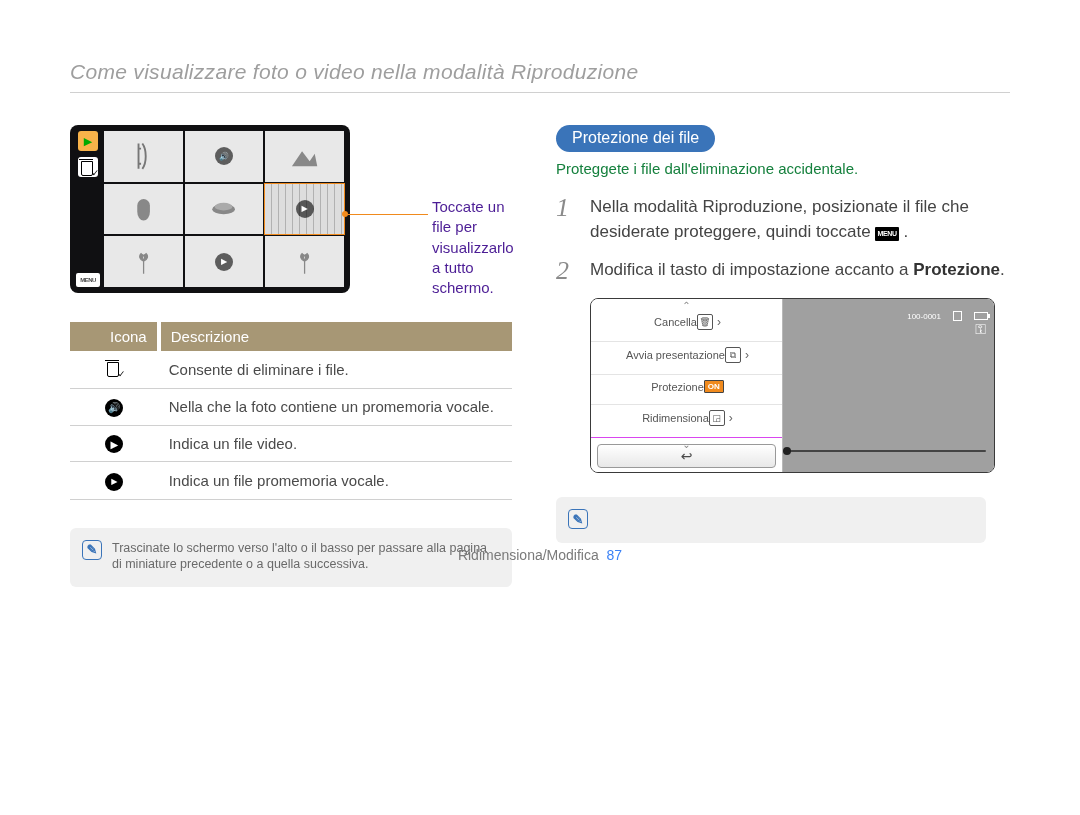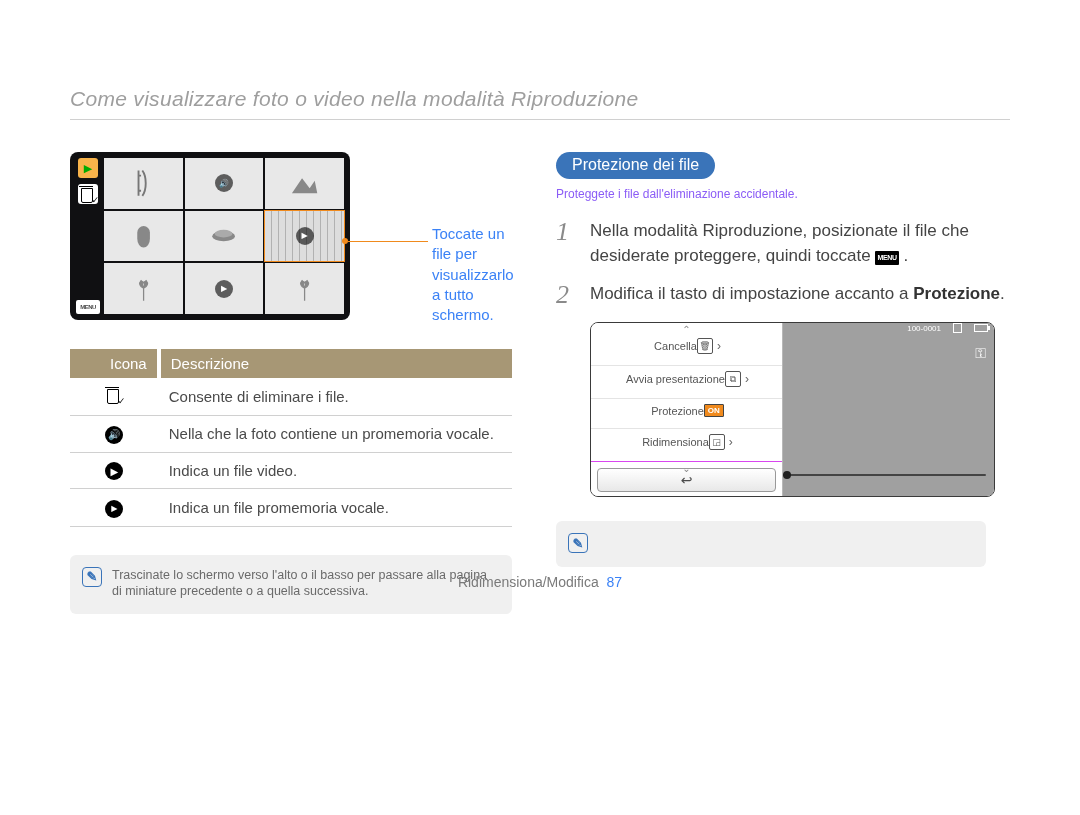--- a/index.html
+++ b/index.html
@@ -1,17 +1,17 @@
 <!DOCTYPE html>
 <html><head>
 <meta charset="utf-8">
 <style>
   * { box-sizing: border-box; margin: 0; padding: 0; }
   html, body { width: 1080px; height: 815px; background: #fff; font-family: Helvetica, Arial, sans-serif; color: #4a4a4a; }
-  .page { position: relative; width: 1080px; height: 585px; padding: 60px 70px 0 70px; margin-top: 27px; }
+  .page { position: relative; width: 1080px; height: 585px; padding: 60px 70px 0 70px; }
 
   .page-title { font-size: 21px; font-weight: 300; color: #9e9e9e; font-style: italic; letter-spacing: 0.3px; margin-bottom: 8px; }
   .title-rule { border: none; border-top: 1px solid #d0d0d0; margin-bottom: 32px; }
 
   .columns { display: flex; gap: 44px; }
   .col-left { width: 442px; flex: none; }
   .col-right { flex: 1; }
 
   
   .camera-wrap { position: relative; height: 175px; margin-bottom: 22px; }
@@ -21,41 +21,41 @@
   .cs-menu { width: 24px; height: 14px; background: #fff; border-radius: 2px; display: flex; align-items: center; justify-content: center; font-size: 6px; font-weight: bold; letter-spacing: -0.5px; margin-top: auto; }
   .cs-grid { flex: 1; display: grid; grid-template-columns: repeat(3, 1fr); grid-template-rows: repeat(3, 1fr); gap: 2px; }
   .cs-thumb { background: #e8e8e8; display: flex; align-items: center; justify-content: center; position: relative; font-size: 18px; color: #505050; }
   .cs-thumb.sel { outline: 3px solid #f08a1d; outline-offset: -2px; }
   .cs-thumb svg { width: 60%; height: 60%; }
   .cs-play { position: absolute; width: 18px; height: 18px; border-radius: 50%; background: rgba(0,0,0,.6); color: #fff; display: flex; align-items: center; justify-content: center; font-size: 8px; }
 
   .callout-line { position: absolute; left: 278px; top: 82px; width: 80px; height: 14px; }
   .callout-line::before { content: ""; position: absolute; left: -6px; top: 4px; width: 6px; height: 6px; border-radius: 50%; background: #f08a1d; }
   .callout-line::after { content: ""; position: absolute; left: 0; top: 7px; width: 80px; border-top: 1px solid #f08a1d; }
-  .callout-text { position: absolute; left: 362px; top: 72px; font-size: 15px; color: #3b82f6; line-height: 1.35; font-weight: 300; }
+  .callout-text { position: absolute; left: 362px; top: 72px; font-size: 15px; color: #4c1d95; line-height: 1.35; font-weight: 300; }
 
   
   .tbl { width: 100%; border-collapse: collapse; font-size: 15px; color: #4a4a4a; font-weight: 300; }
   .tbl th { background: #a79775; color: #fff; font-weight: 400; text-align: left; padding: 6px 10px; font-size: 15px; }
   .tbl th:first-child { width: 56px; border-right: 4px solid #fff; padding-left: 40px; }
   .tbl td { padding: 8px 10px; border-bottom: 1px solid #d0d0d0; vertical-align: middle; }
   .tbl td:first-child { width: 56px; text-align: center; }
   .ico-blk { display: inline-flex; width: 18px; height: 18px; border-radius: 50%; background: #000; color: #fff; align-items: center; justify-content: center; font-size: 10px; }
   .ico-trash { display:inline-block; width:18px; height:18px; position:relative; }
   .ico-trash::before{content:"";position:absolute;left:2px;top:3px;width:10px;height:13px;border:1.5px solid #000;border-radius:0 0 2px 2px;}
   .ico-trash::after{content:"";position:absolute;left:0;top:1px;width:14px;border-top:1.5px solid #000;}
   .ico-trash .chk{position:absolute;right:-2px;bottom:-2px;font-size:9px;color:#000;}
 
   
   .tipbox { display: flex; gap: 10px; background: #f0f0f0; border-radius: 6px; padding: 12px 14px 14px 12px; margin-top: 28px; font-size: 12.5px; color: #6a6a6a; line-height: 1.35; font-weight: 300; }
   .tipbox .tipicon { flex: none; width: 20px; height: 20px; border: 1.5px solid #3a74b9; border-radius: 4px; color: #3a74b9; display:flex;align-items:center;justify-content:center;font-size:13px;font-weight:bold; }
 
   
   .section-pill { display: inline-block; background: #3a74b9; color: #fff; border-radius: 999px; padding: 4px 16px 5px 16px; font-size: 16px; margin-bottom: 8px; }
-  .section-intro { font-size: 12px; color: #8b5cf6; font-weight: 300; margin-bottom: 18px; }
+  .section-intro { font-size: 15px; color: #15803d; font-weight: 300; margin-bottom: 18px; }
 
   .steps { list-style: none; }
   .step { display: flex; gap: 12px; font-size: 17px; color: #444; font-weight: 300; line-height: 1.45; margin-bottom: 14px; }
   .step-num { font-size: 26px; font-style: italic; color: #8a8a8a; font-family: "Times New Roman", serif; line-height: 1; flex: none; width: 22px; }
   .step b { font-weight: 600; color: #333; }
   .inline-menu { display:inline-flex; min-width:18px; height:14px; background:#000; color:#fff; font-size:7px; align-items:center; justify-content:center; border-radius:1px; padding:0 2px; vertical-align:1px; font-weight:bold; letter-spacing:-0.3px;}
 
   
   .camera-menu { width: 405px; height: 175px; border: 1.5px solid #3a3a3a; border-radius: 8px; margin: 10px 0 0 34px; display: flex; overflow: hidden; background:#fff; }
   .cam-menu-left { width: 192px; background: #fff; border-right: 1px solid #b8b8b8; display: flex; flex-direction: column; position: relative; }
@@ -64,21 +64,21 @@
   .cam-menu-scroll.down { bottom:22px; }
   .cam-menu-items { flex: 1; display: flex; flex-direction: column; padding: 10px 0 0 0; }
   .cam-menu-row { display: flex; align-items: center; justify-content: center; padding: 5px 8px 11px 10px; font-size: 11px; color: #555; border-bottom: 1px solid #e4e4e4; }
   .cam-menu-row:last-of-type{border-bottom:1px solid #d946ef;}
   .cam-menu-row .ri { display:flex; align-items:center; gap:4px; }
   .cam-menu-row .glyph { width:16px; height:16px; border:1px solid #555; border-radius:2px; display:flex; align-items:center; justify-content:center; font-size:9px; }
   .cam-menu-row .arrow { font-size:12px; color:#666; }
   .cam-menu-row .on { background:#f08a1d; color:#fff; font-size:8px; font-weight:bold; padding:1px 3px; border-radius:1px; border:1px solid #444; }
   .cam-menu-back { height: 24px; margin: 2px 6px 4px 6px; border:1px solid #999; border-radius:4px; background:linear-gradient(#fff,#e8e8e8); display:flex; align-items:center; justify-content:center; font-size:14px; }
   .cam-menu-right { flex:1; position:relative; background:#a0a0a0; }
-  .cam-menu-status { position:absolute; top:0; right:6px; display:flex; align-items:center; gap:12px; font-size:8px; color:#fff; }
+  .cam-menu-status { position:absolute; top:12px; right:6px; display:flex; align-items:center; gap:12px; font-size:8px; color:#fff; }
   .cam-menu-status .batt { width:14px; height:8px; border:1px solid #fff; position:relative; }
   .cam-menu-status .batt::after{content:"";position:absolute;right:-3px;top:1px;width:2px;height:4px;background:#fff;}
   .cam-menu-status .sd { width:9px; height:10px; border:1px solid #fff; }
   .cam-menu-key { position:absolute; top:22px; right:8px; font-size:14px; color:#fff; }
   .cam-menu-slider { position:absolute; left:0; right:8px; bottom:20px; height:2px; background:#444; border-radius:2px; }
   .cam-menu-slider::after{content:"";position:absolute;left:0;top:-3px;width:8px;height:8px;border-radius:50%;background:#202020;}
 
   .tipbox.right { margin-top: 24px; width: 430px; margin-left:0; }
 
   

